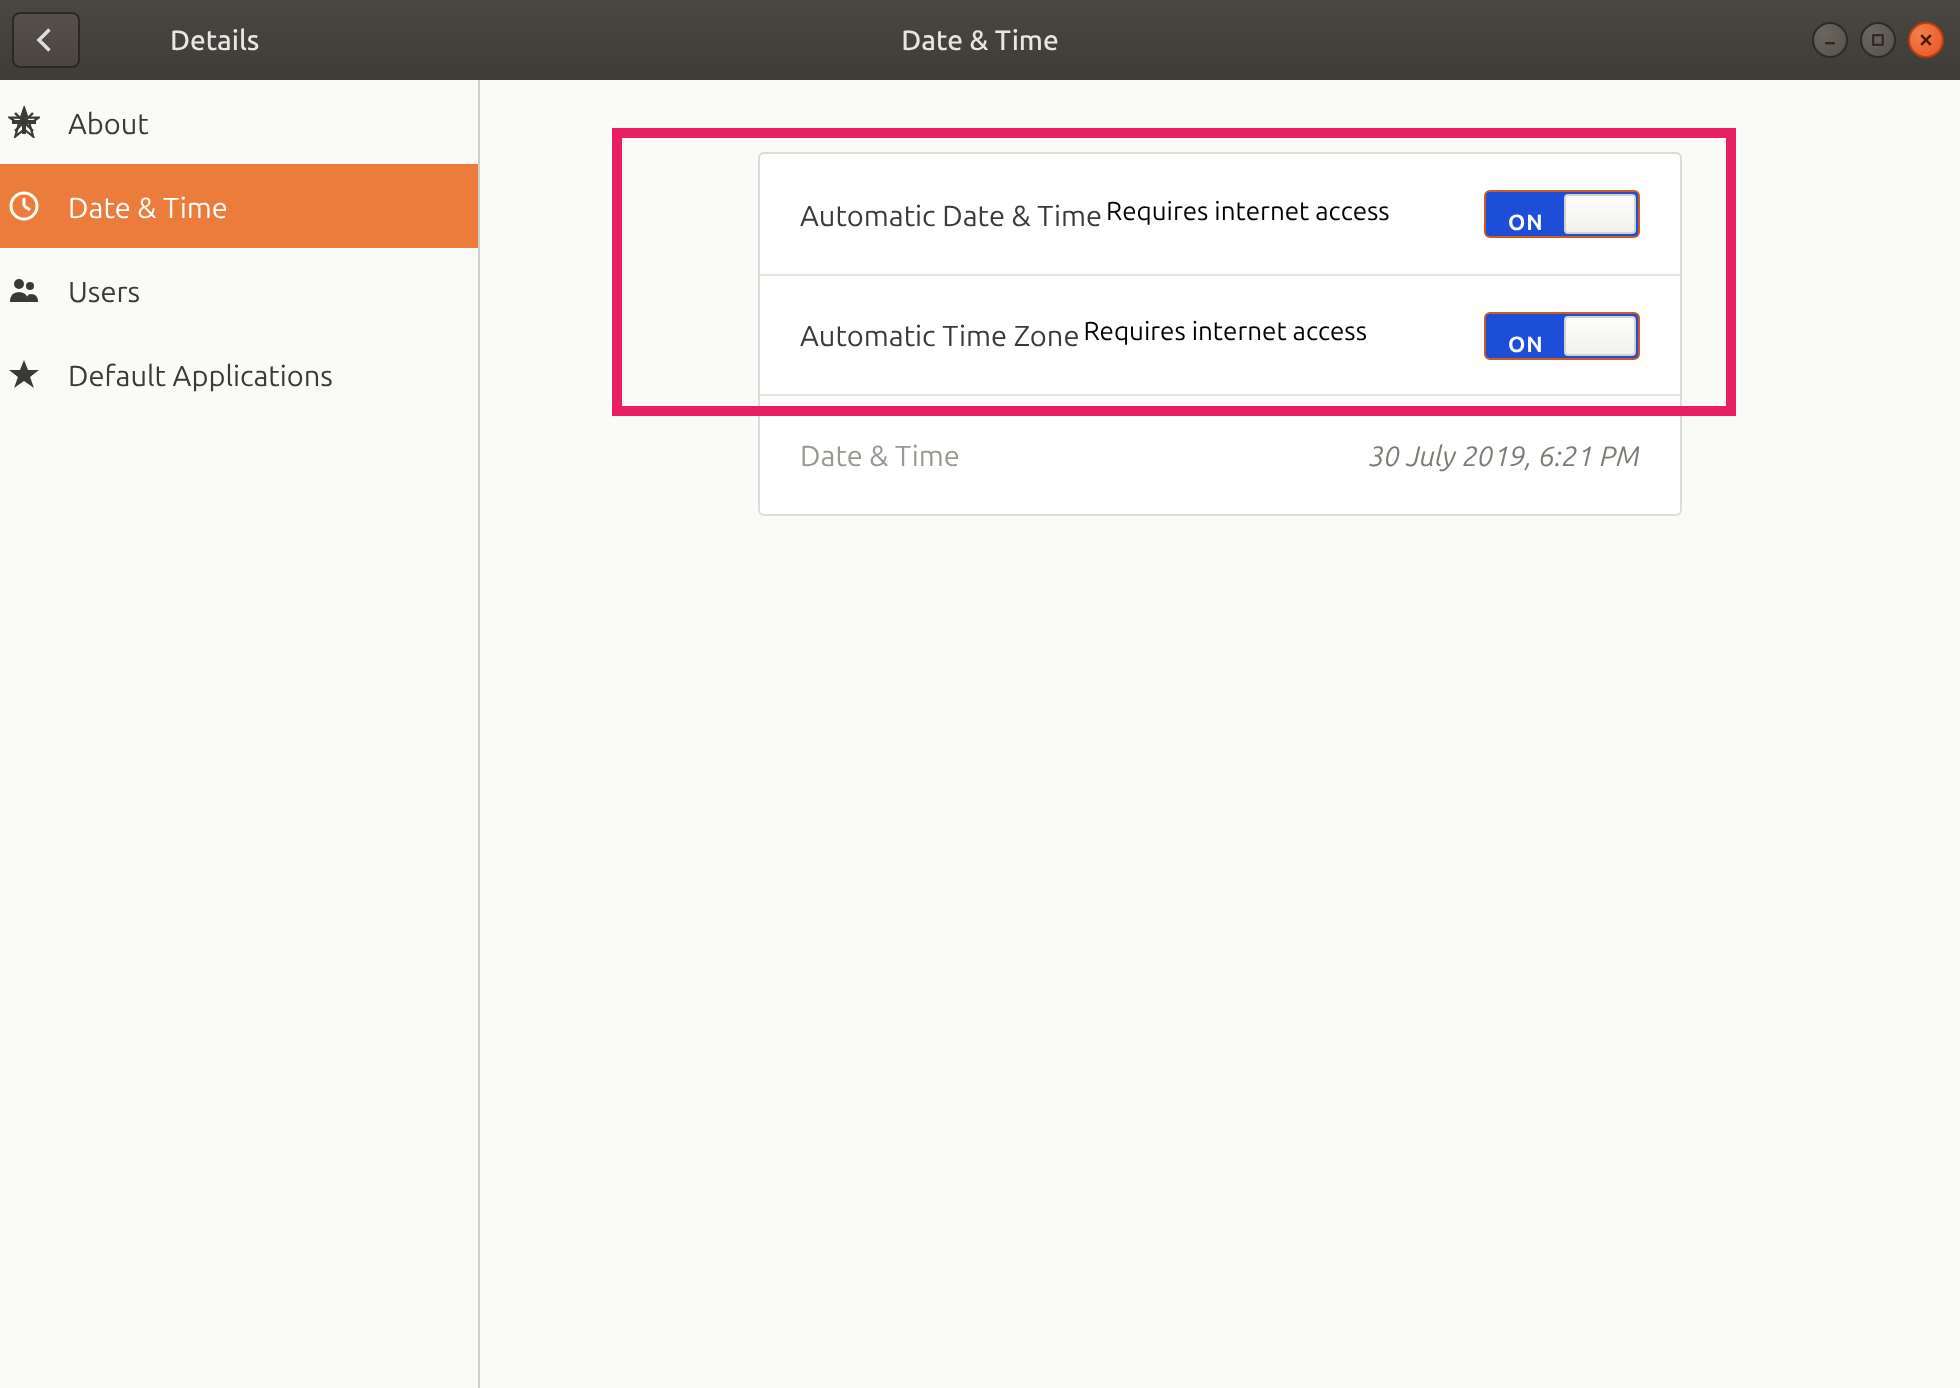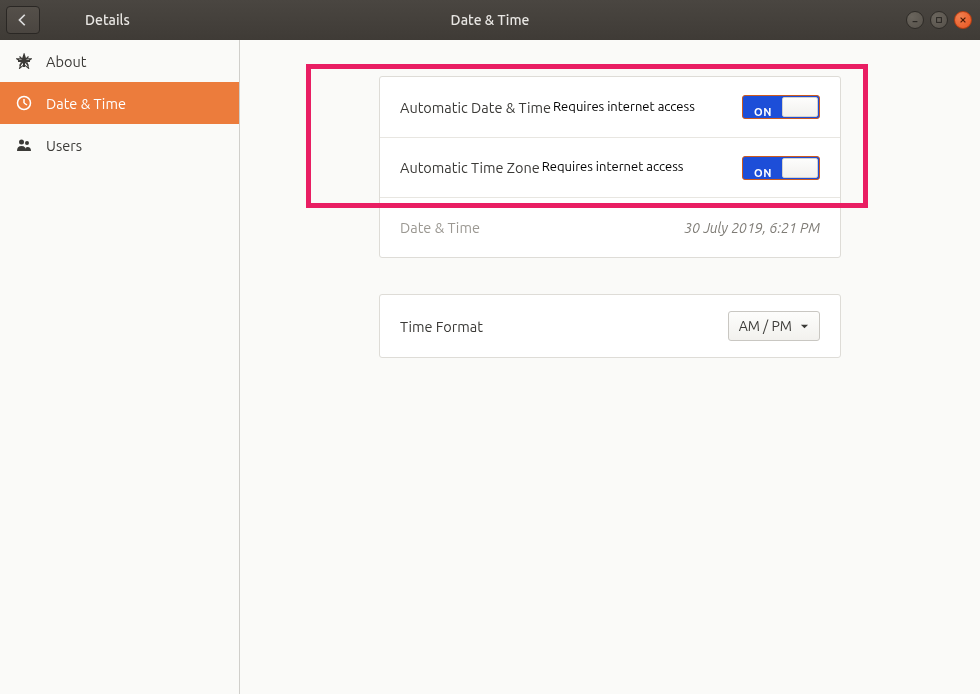--- a/index.html
+++ b/index.html
@@ -73,21 +73,21 @@
     .body-wrap { display: flex; height: calc(100% - 40px); }
     .sidebar {
       width: 240px;
       background: #fafaf8;
       border-right: 1px solid #d0cfcb;
     }
     .sb-item {
       height: 42px;
       display: flex;
       align-items: center;
-      padding-left: 16px;
+      padding-left: 4px;
       gap: 14px;
       color: #3b3a37;
       cursor: pointer;
       font-size: 14.5px;
     }
     .sb-item.active {
       background: #ec7c3c;
       color: #fff;
     }
     .sb-item .icon { width: 16px; height: 16px; display: flex; align-items: center; justify-content: center; }
@@ -233,20 +233,28 @@
       <span class="icon">
           <svg viewBox="0 0 16 16">
             <circle cx="5.5" cy="5" r="2.5" fill="#3b3a37"></circle>
             <circle cx="11" cy="6" r="2" fill="#3b3a37"></circle>
             <path d="M1 14 Q1 9 5.5 9 Q10 9 10 14 Z" fill="#3b3a37"></path>
             <path d="M9 14 Q9 10 11.5 10 Q15 10 15 14 Z" fill="#3b3a37"></path>
           </svg>
         </span>
       <span>Users</span>
     </div>
+    <div class="sb-item">
+      <span class="icon">
+          <svg viewBox="0 0 16 16">
+            <path d="M8 1 L10 6 L15.5 6 L11 9.5 L13 15 L8 11.5 L3 15 L5 9.5 L0.5 6 L6 6 Z" fill="#3b3a37"></path>
+          </svg>
+        </span>
+      <span>Default Applications</span>
+    </div>
   </div>
 
   <div class="content">
     <div class="highlight"></div>
 
     <div class="panel">
       <div class="row">
         <div class="label-block">
           <span class="label-main">Automatic Date &amp; Time</span>
           <span class="label-sub">Requires internet access</span>
@@ -265,25 +273,14 @@
           <span class="txt">ON</span>
           <span class="thumb"></span>
         </div>
       </div>
       <div class="row">
         <span class="label-main" style="color:#9b9892">Date &amp; Time</span>
         <span class="value">30 July 2019,  6:21 PM</span>
       </div>
     </div>
 
-    <div class="panel">
-      <div class="row">
-        <span class="label-main">Time Format</span>
-        <div class="combo">
-          <span>AM / PM</span>
-          <svg viewBox="0 0 10 10">
-              <path d="M1 3 L5 7 L9 3 Z" fill="#3b3a37"></path>
-            </svg>
-        </div>
-      </div>
-    </div>
   </div>
 </div>
 
 </body></html>

